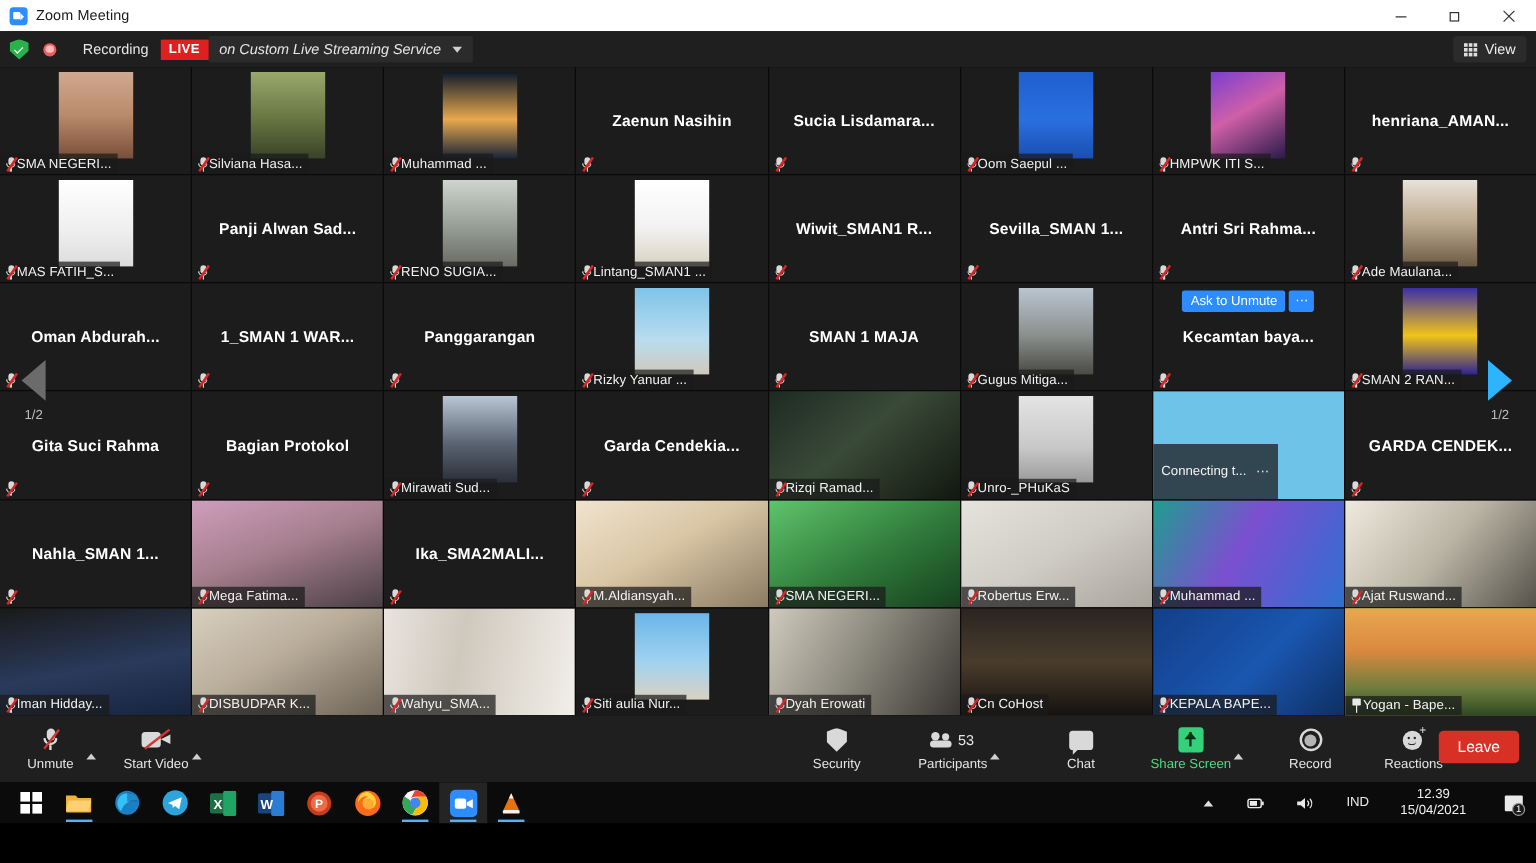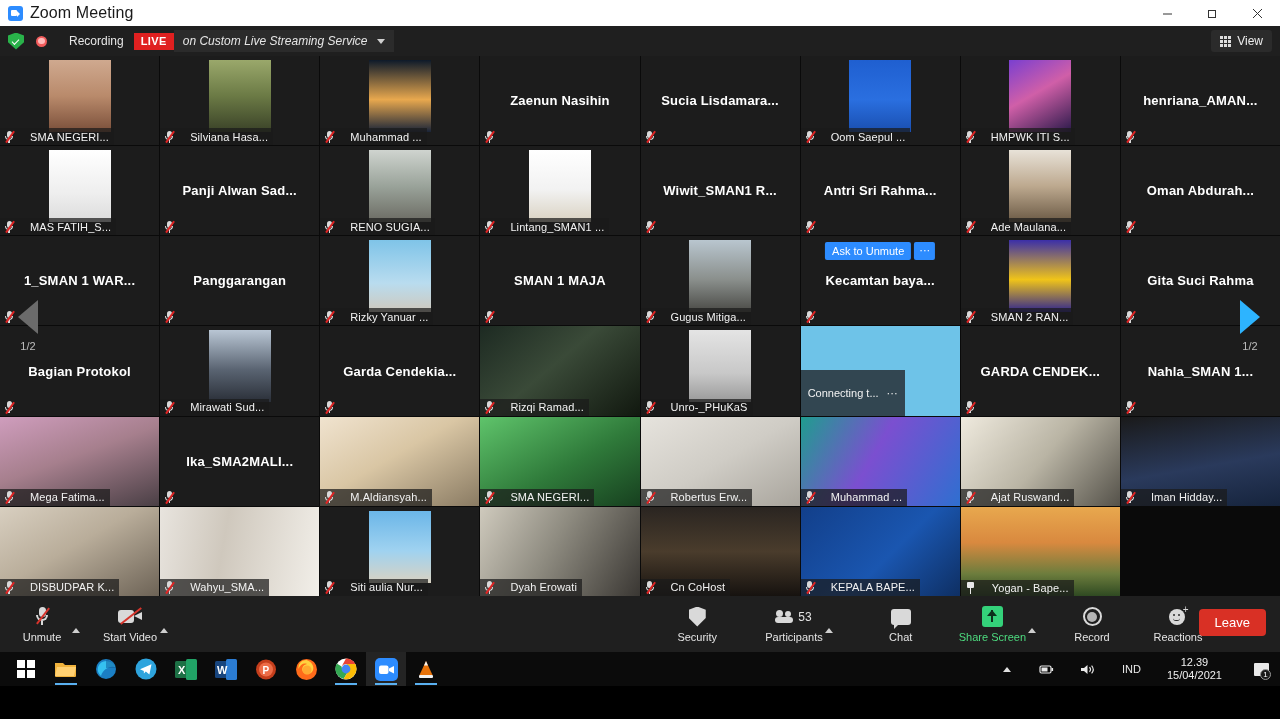--- a/index.html
+++ b/index.html
@@ -24,21 +24,21 @@
   }
   .zoom-logo::after {
     content:""; position:absolute; left:3px; top:4.5px;
     width:6px; height:6px; background:#fff; border-radius:1px;
   }
   .zoom-logo::before {
     content:""; position:absolute; left:9px; top:5px;
     width:0; height:0; border-top:3px solid transparent;
     border-bottom:3px solid transparent; border-left:3.5px solid #fff;
   }
-  .tb-title { font-size:16px; color:#1a1a1a; letter-spacing:.1px; }
+  .tb-title { font-size:12px; color:#1a1a1a; letter-spacing:.1px; }
   .tb-controls { position:absolute; right:0; top:0; height:26px; display:flex; }
   .tb-btn {
     width:45px; height:26px; display:flex; align-items:center; justify-content:center;
     color:#333;
   }
   .tb-btn svg { display:block; }
 
   
   .zoom-topbar {
     height:30px; background:#1f1f1f; display:flex; align-items:center;
@@ -106,21 +106,21 @@
     padding:0 5px; letter-spacing:.2px; white-space:nowrap; overflow:hidden;
     text-overflow:ellipsis; max-width:100%;
   }
   .video { position:absolute; inset:0; }
   .avatar-img {
     position:absolute; left:50%; top:4px; transform:translateX(-50%);
     width:62px; height:72px; background:#3b3b3b;
   }
   .namebar {
     position:absolute; left:0; bottom:0; display:flex; align-items:center;
-    gap:16px; padding:2px 5px 2px 4px; background:rgba(26,26,26,.72);
+    gap:0; padding:2px 5px 2px 4px; background:rgba(26,26,26,.72);
     max-width:100%;
     text-align:center;
   }
   .namebar.nobg { background:transparent; }
   .namebar .nm {
     font-size:11px; color:#f2f2f2; white-space:nowrap; overflow:hidden;
     text-overflow:ellipsis; letter-spacing:.1px;
   }
   
   .mic-muted { width:10px; height:13px; position:relative; flex:none; }
@@ -460,20 +460,31 @@
       <div class="namebar nobg">
         <span class="mic-muted">
           <span class="body"></span>
           <span class="arc"></span>
           <span class="stem"></span>
           <span class="slash"></span>
         </span>
       </div>
     </div>
     <div class="tile">
+      <div class="tile-name-center">Sevilla_SMAN  1...</div>
+      <div class="namebar nobg">
+        <span class="mic-muted">
+          <span class="body"></span>
+          <span class="arc"></span>
+          <span class="stem"></span>
+          <span class="slash"></span>
+        </span>
+      </div>
+    </div>
+    <div class="tile">
       <div class="tile-name-center">Antri Sri Rahma...</div>
       <div class="namebar nobg">
         <span class="mic-muted">
           <span class="body"></span>
           <span class="arc"></span>
           <span class="stem"></span>
           <span class="slash"></span>
         </span>
       </div>
     </div>

